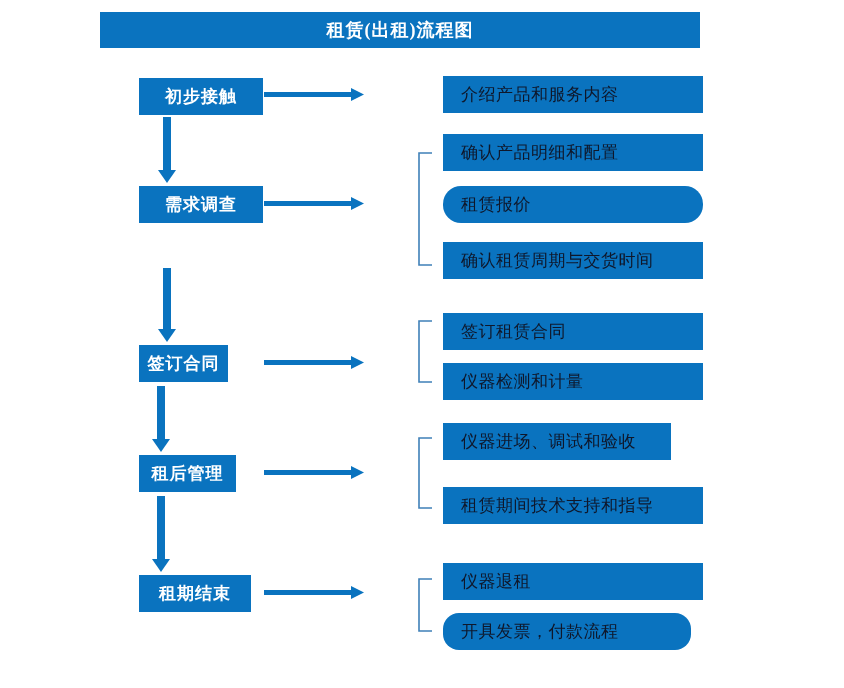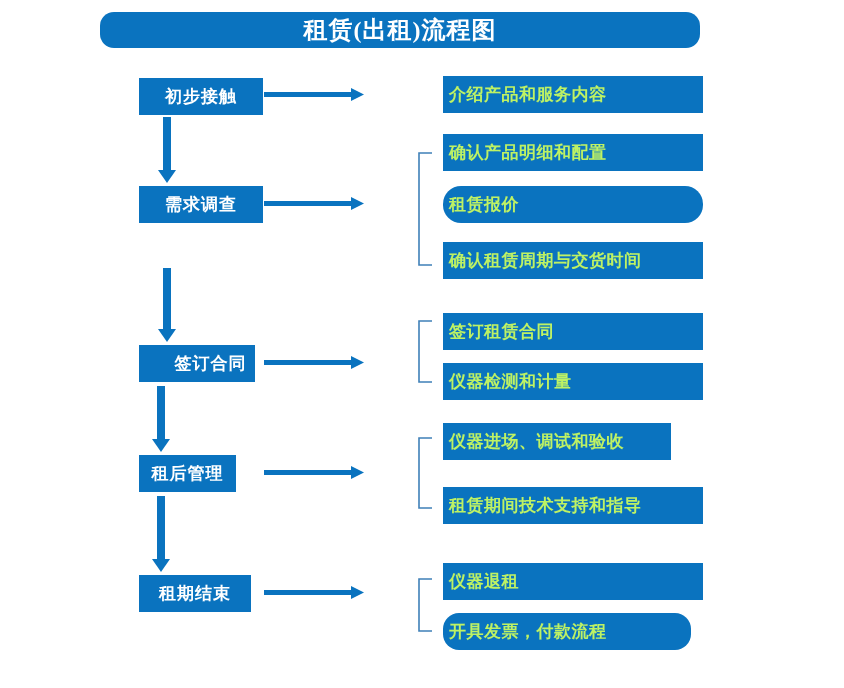--- a/index.html
+++ b/index.html
@@ -20,49 +20,48 @@
     background: #ffffff;
   }
   .title-bar {
     position: absolute;
     left: 100px;
     top: 12px;
     width: 600px;
     height: 36px;
     background: #0a73bf;
     color: #ffffff;
-    font-size: 24px;
+    font-size: 18px;
     font-weight: bold;
     display: flex;
     align-items: center;
     justify-content: center;
     letter-spacing: 1px;
-    border-radius: 14px;
   }
   .stage-box {
     position: absolute;
     background: #0a73bf;
     color: #ffffff;
     font-size: 17px;
     font-weight: bold;
     display: flex;
     align-items: center;
     justify-content: center;
     letter-spacing: 1px;
     margin-left: 36px;
   }
   .detail-box {
     position: absolute;
     background: #0a73bf;
-    color: #bef264;
+    color: #0f172a;
     font-size: 17px;
-    font-weight: bold;
+    font-weight: normal;
     display: flex;
     align-items: center;
-    padding-left: 6px;
+    padding-left: 18px;
     box-sizing: border-box;
     letter-spacing: 0.5px;
   }
   .arrow-right {
     position: absolute;
     height: 14px;
   }
   .arrow-down {
     position: absolute;
     width: 16px;
@@ -75,21 +74,21 @@
 </head>
 <body>
 
 <div id="canvas">
 
   <div class="title-bar">租赁(出租)流程图</div>
 
   <div id="stages-layer">
       <div class="stage-box" style="left: 103px; top: 78px; width: 124px; height: 37px; background: rgb(10, 115, 191);">初步接触</div>
       <div class="stage-box" style="left: 103px; top: 186px; width: 124px; height: 37px; background: rgb(10, 115, 191);">需求调查</div>
-      <div class="stage-box" style="left: 103px; top: 345px; width: 89px; height: 37px; background: rgb(10, 115, 191); padding-left: 27px;">签订合同</div>
+      <div class="stage-box" style="left: 103px; top: 345px; width: 89px; height: 37px; background: rgb(10, 115, 191);">签订合同</div>
       <div class="stage-box" style="left: 103px; top: 455px; width: 97px; height: 37px; background: rgb(10, 115, 191);">租后管理</div>
       <div class="stage-box" style="left: 103px; top: 575px; width: 112px; height: 37px; background: rgb(10, 115, 191);">租期结束</div>
     </div>
   <div id="details-layer">
       <div class="detail-box" style="left: 443px; top: 76px; width: 260px; height: 37px; background: rgb(10, 115, 191);">介绍产品和服务内容</div>
       <div class="detail-box" style="left: 443px; top: 134px; width: 260px; height: 37px; background: rgb(10, 115, 191);">确认产品明细和配置</div>
       <div class="detail-box" style="left: 443px; top: 186px; width: 260px; height: 37px; background: rgb(10, 115, 191); border-radius: 18px;">租赁报价</div>
       <div class="detail-box" style="left: 443px; top: 242px; width: 260px; height: 37px; background: rgb(10, 115, 191);">确认租赁周期与交货时间</div>
       <div class="detail-box" style="left: 443px; top: 313px; width: 260px; height: 37px; background: rgb(10, 115, 191);">签订租赁合同</div>
       <div class="detail-box" style="left: 443px; top: 363px; width: 260px; height: 37px; background: rgb(10, 115, 191);">仪器检测和计量</div>

